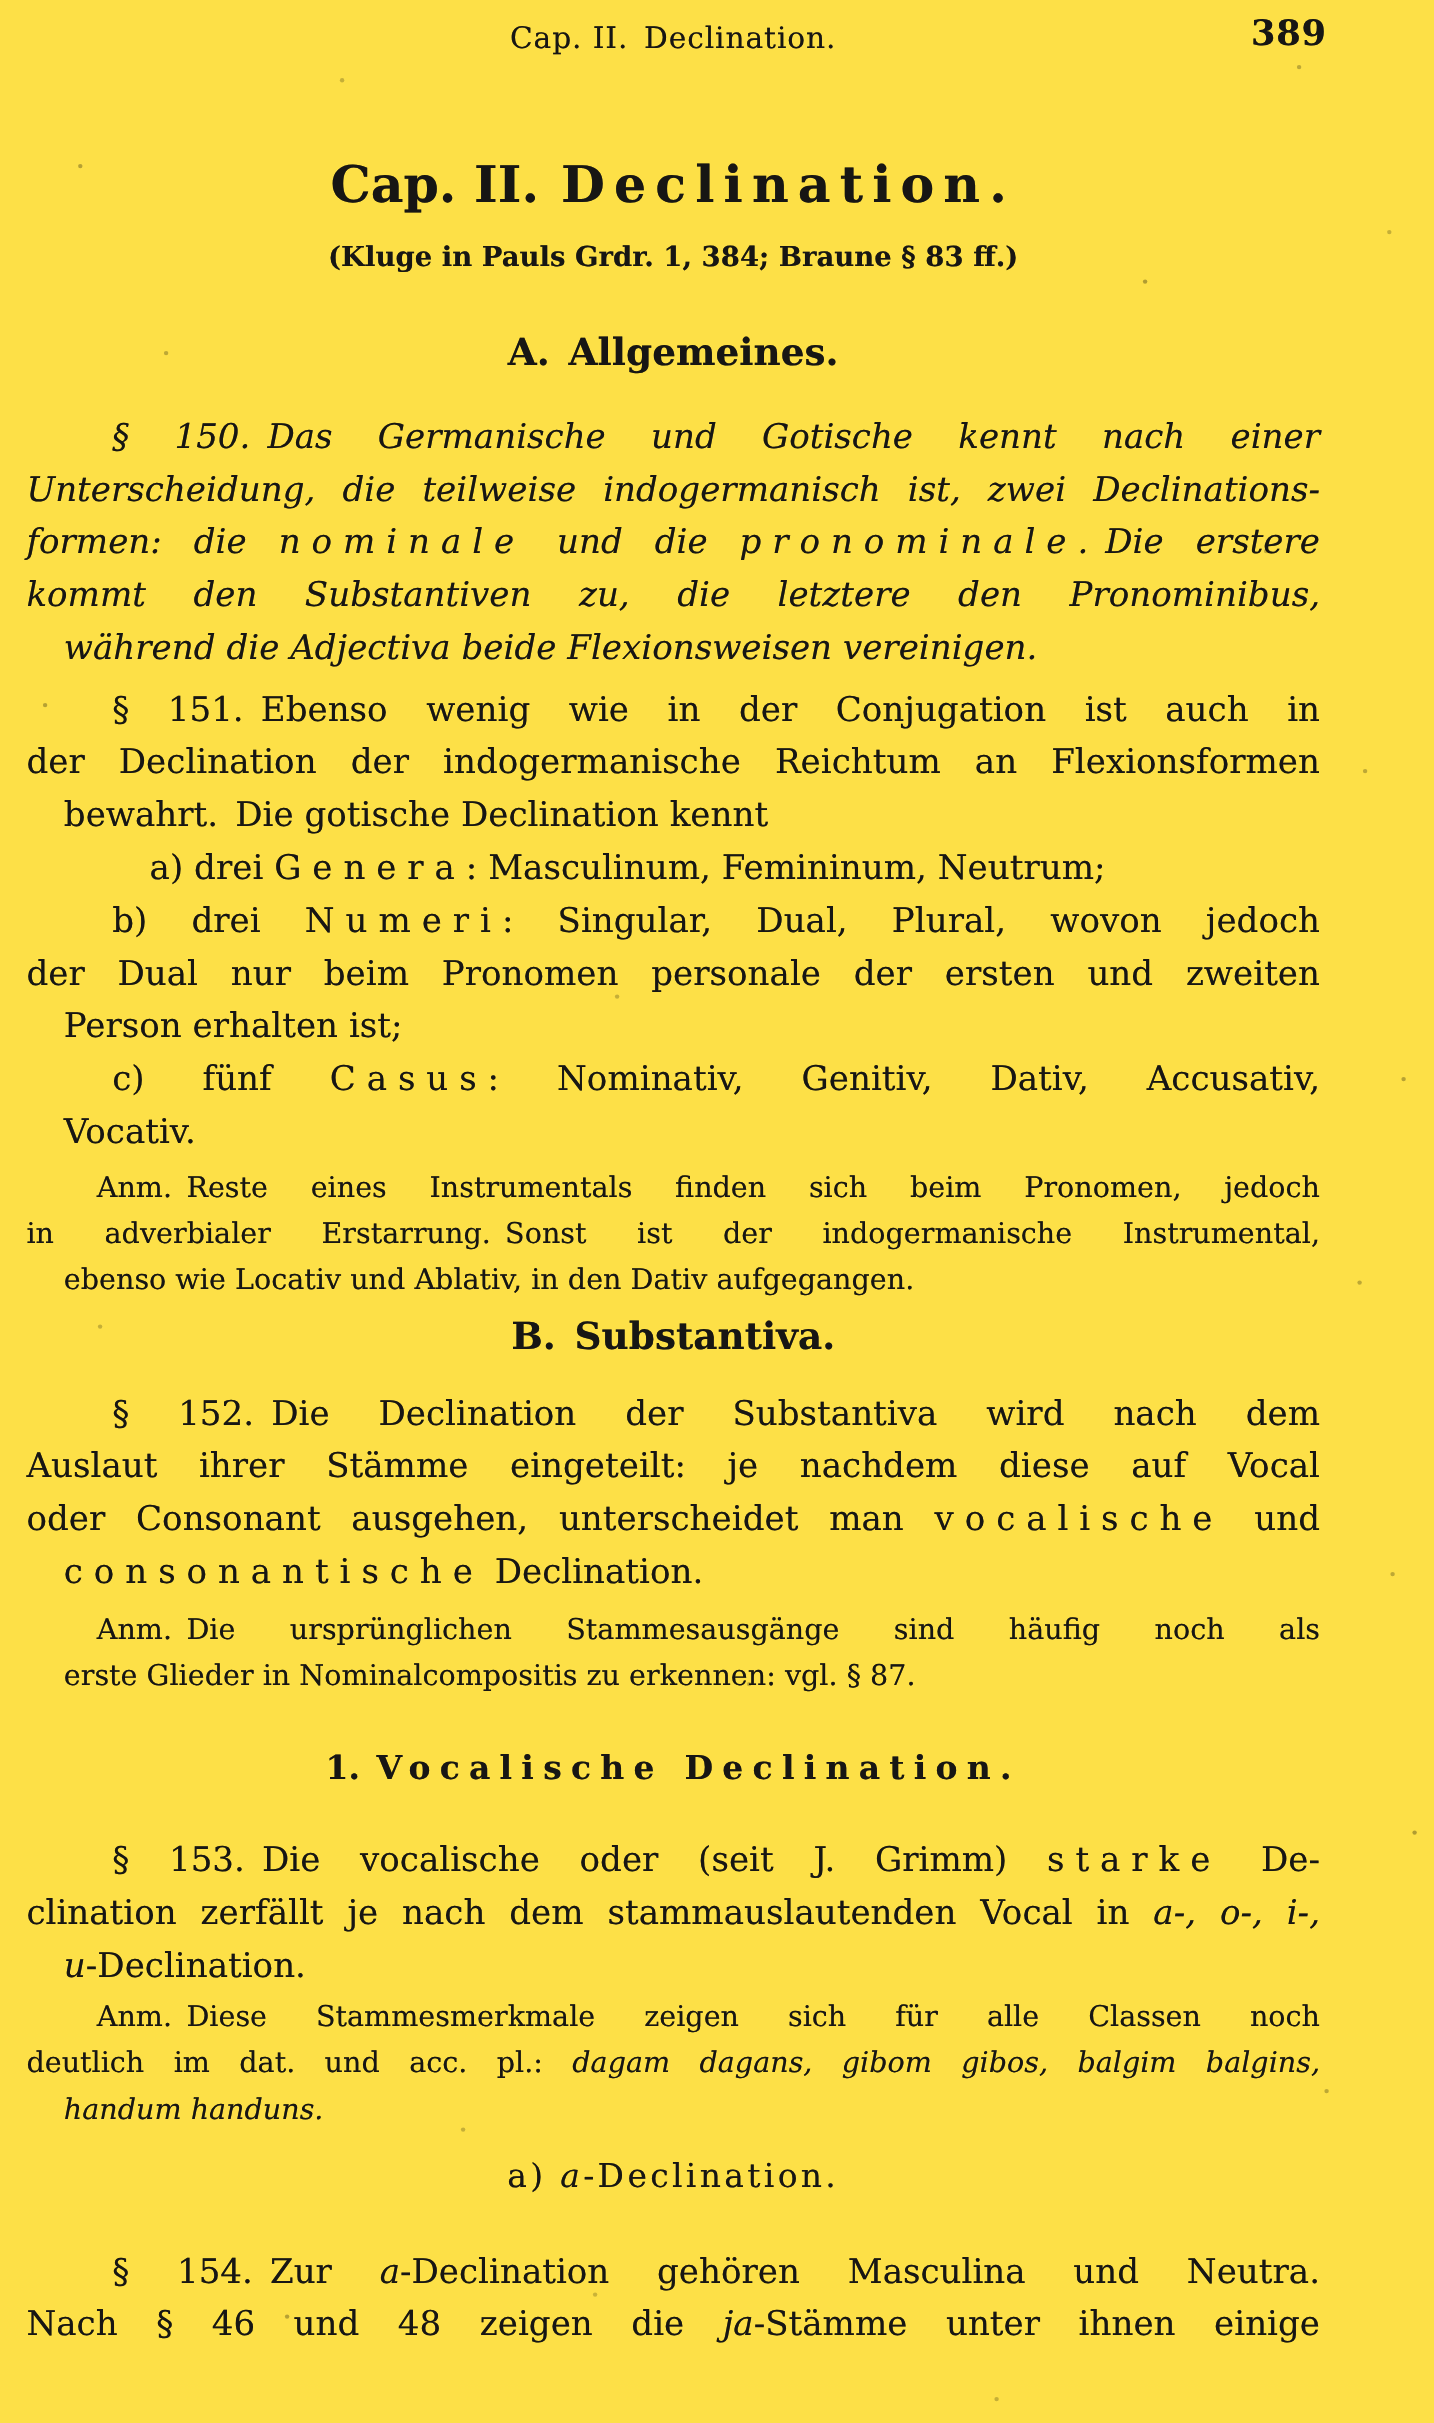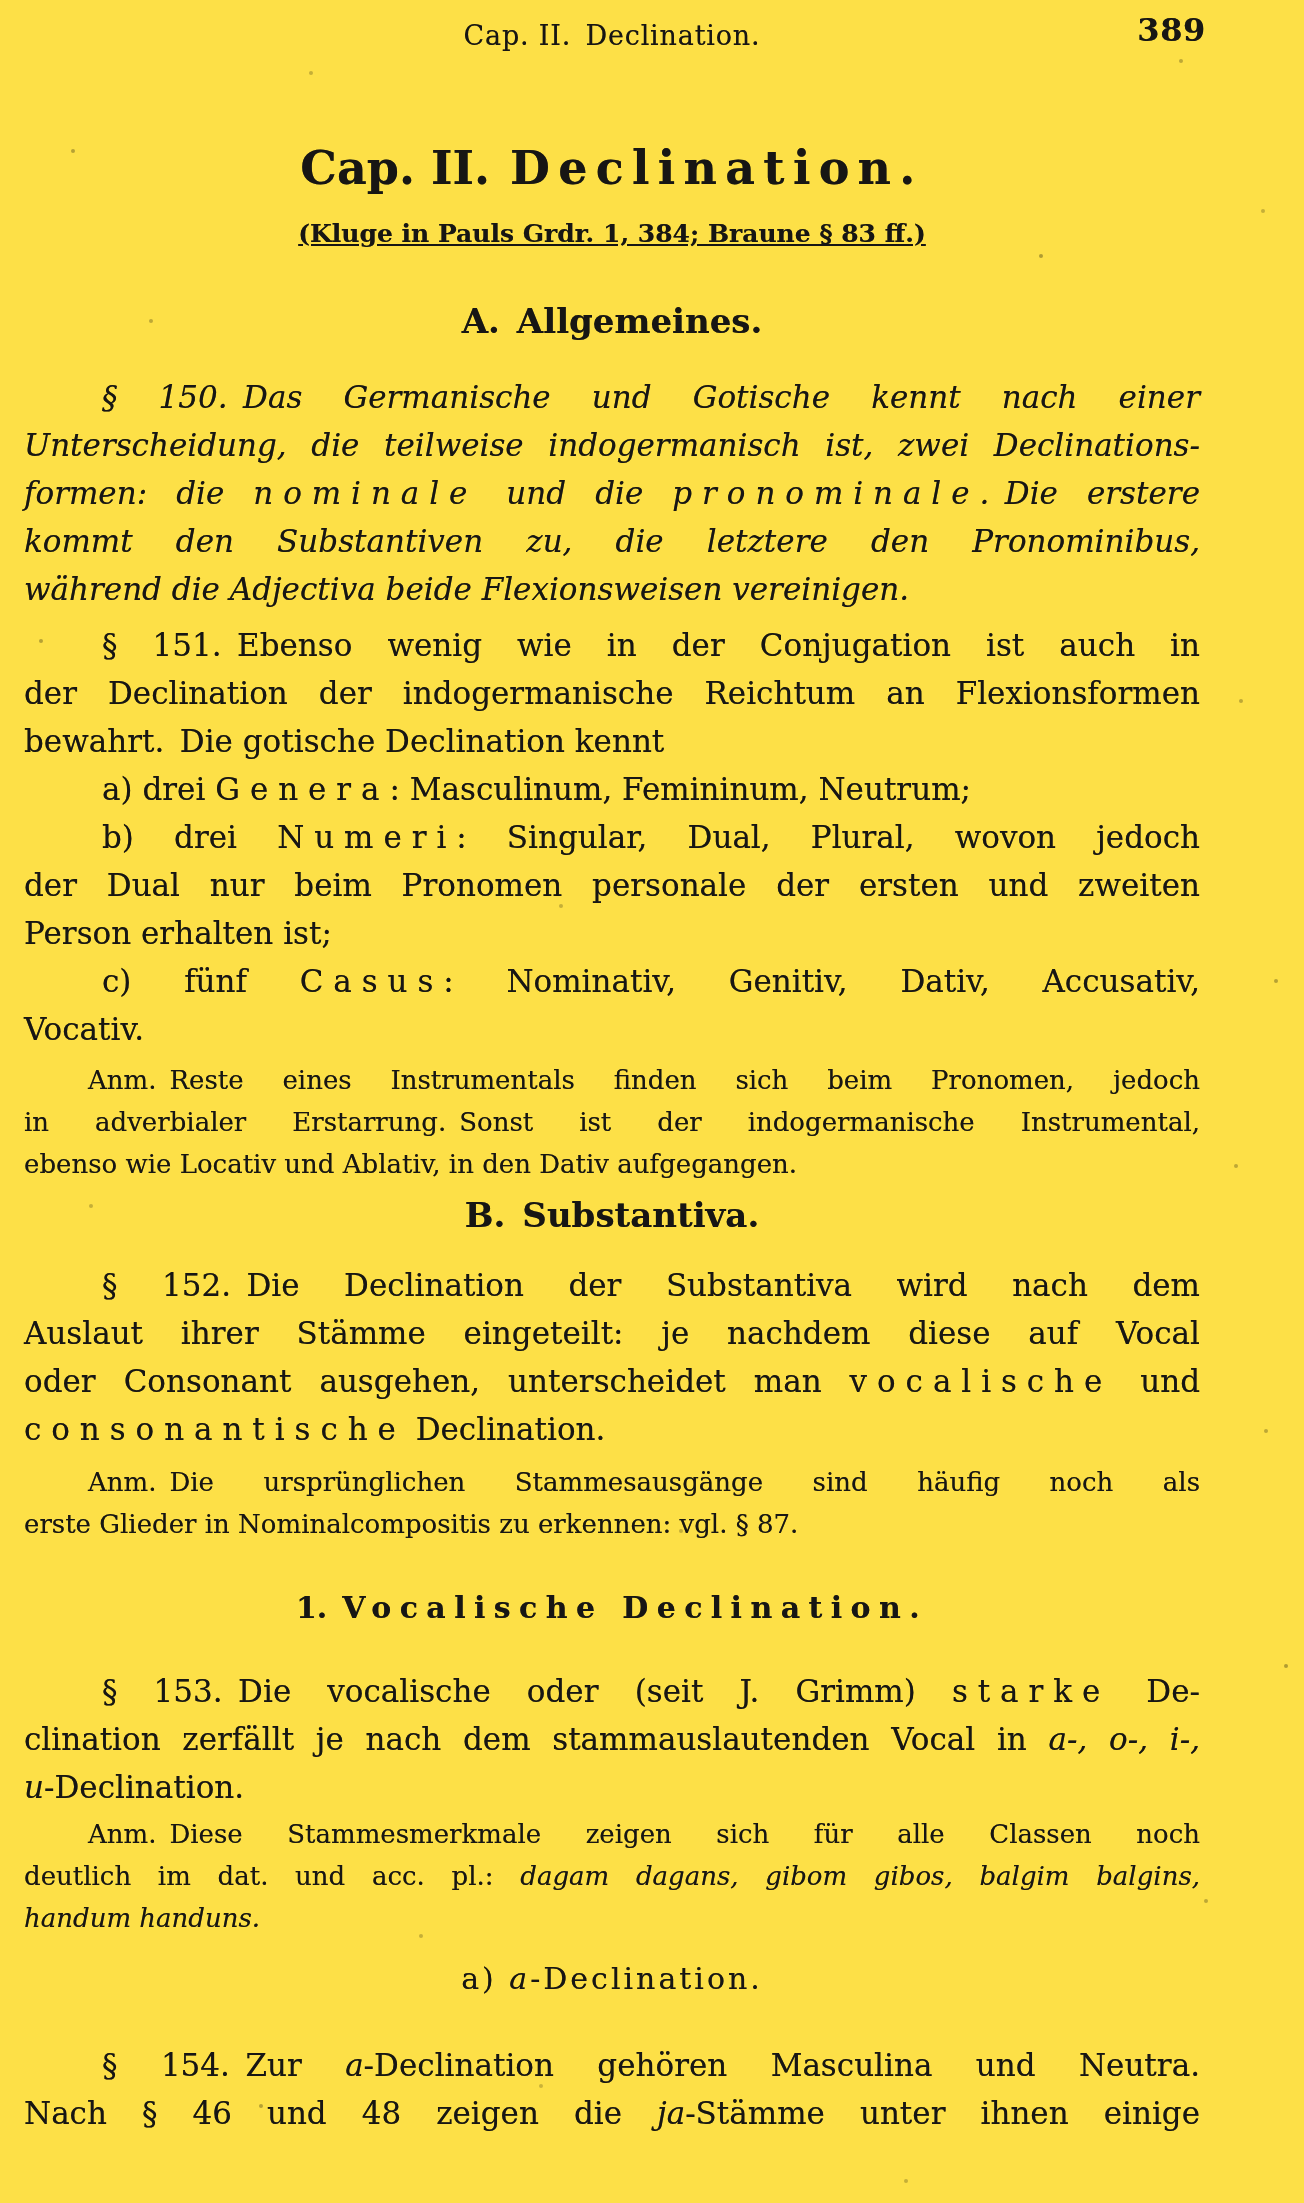--- a/index.html
+++ b/index.html
@@ -13,31 +13,31 @@
     padding:20px 104px 0 24px;
     overflow:hidden;
     text-shadow:0 0 0.6px rgba(10,10,10,.55);
   }
   
   .page-header{position:relative;text-align:center;font-size:27px;line-height:32px;letter-spacing:.03em;}
   .page-number{position:absolute;right:-6px;top:-6px;font-size:32px;font-weight:bold;letter-spacing:.02em;}
   
   [data-name="chapter-title"]{margin:90px 0 0;text-align:center;font-size:46px;line-height:52px;white-space:nowrap;}
   .title-emph{font-weight:bold;letter-spacing:.18em;margin-left:20px;}
-  [data-name="chapter-subtitle"]{margin-top:25px;text-align:center;font-size:25px;line-height:30px;font-weight:bold;text-decoration:underline;}
+  [data-name="chapter-subtitle"]{margin-top:25px;text-align:center;font-size:25px;line-height:30px;font-weight:bold;}
   
   .heading{text-align:center;font-weight:bold;white-space:nowrap;}
   .h-main{font-size:34px;line-height:40px;}
   .h-sub{font-size:30px;line-height:38px;}
   .h-item{font-size:30px;line-height:36px;font-weight:normal;letter-spacing:.1em;}
   
   .para{font-size:31px;line-height:48px;}
   .para.small{font-size:26px;line-height:42px;}
   .line{white-space:nowrap;text-align:justify;text-align-last:justify;}
-  .line.last{text-align-last:left;}
+  .line.last{text-align-last:left;margin-left:34px;}
   .ind{padding-left:78px;}
   .small .ind{padding-left:64px;}
   .it{font-style:italic;}
   .gsp{letter-spacing:.32em;}
   .h-sub .gsp{letter-spacing:.28em;}
   
   [data-name="section-heading-a"]{margin-top:52px;}
   [data-name="paragraph-150"]{margin-top:32px;font-style:italic;}
   [data-name="paragraph-151"]{margin-top:8px;}
   [data-name="annotation-151"]{margin-top:6px;}

